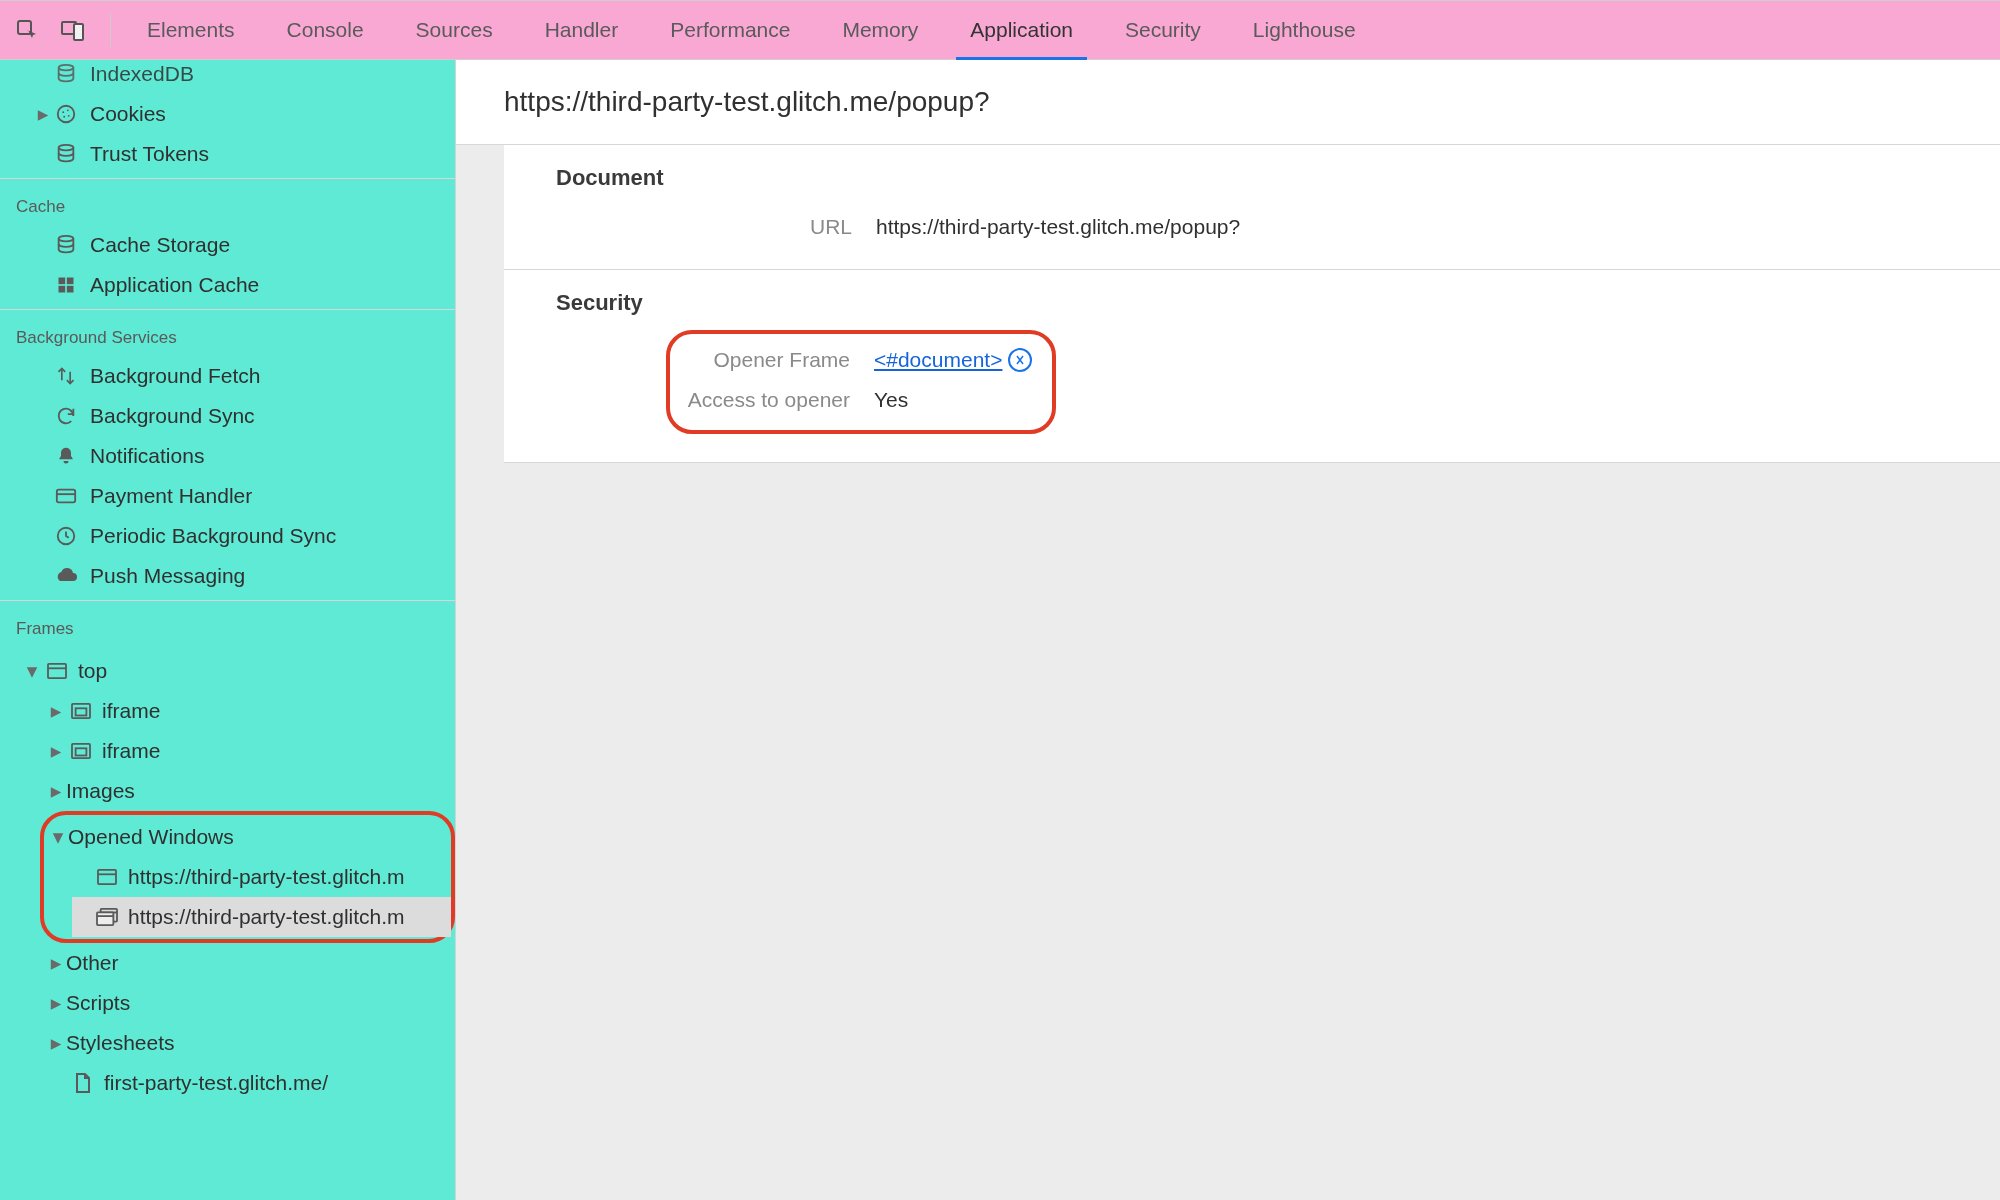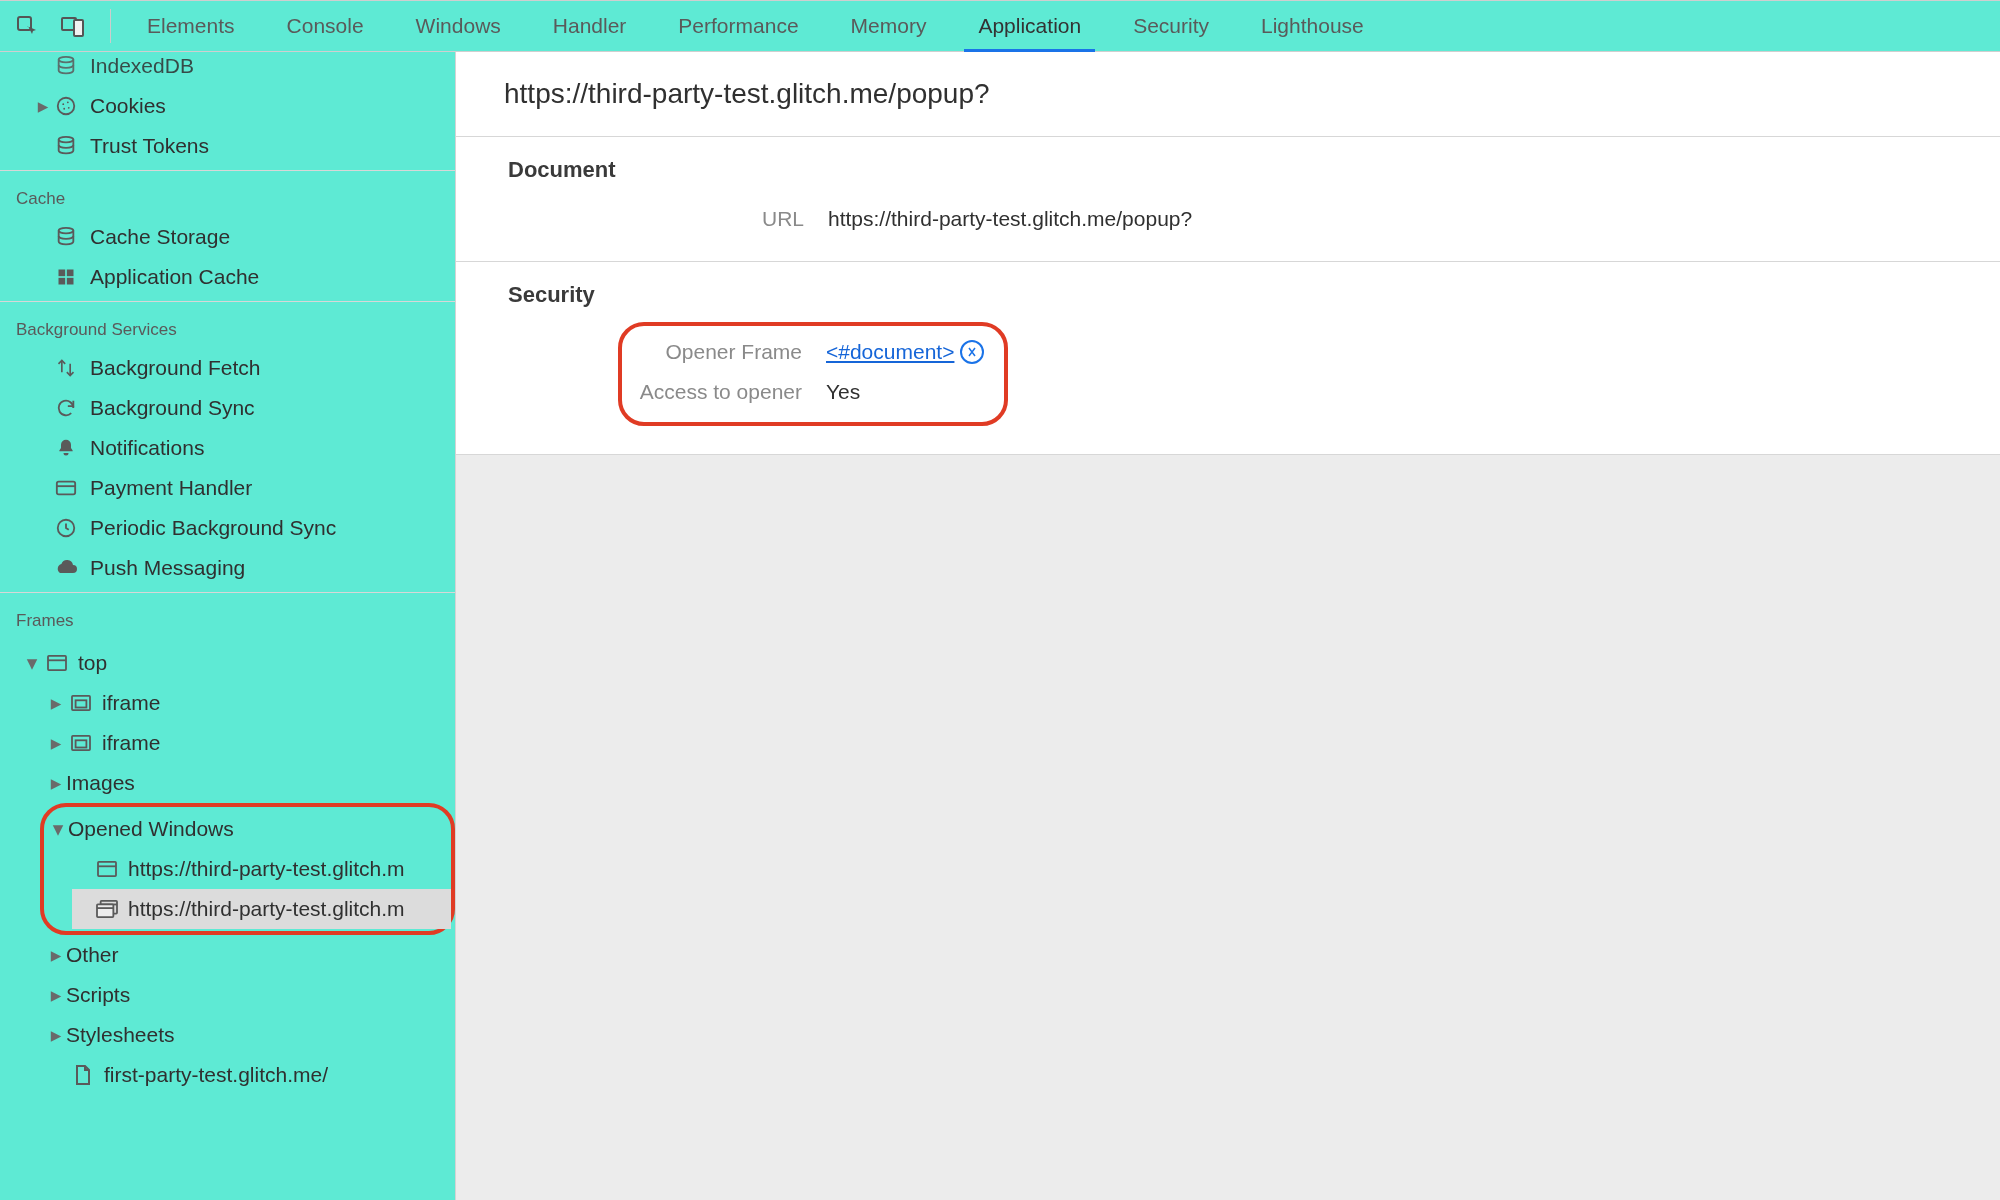--- a/index.html
+++ b/index.html
@@ -9,22 +9,22 @@
     font-size: 21px;
     color: #303030;
     background: #ececec;
     overflow: hidden;
   }
 
   
   .tabbar {
     display: flex;
     align-items: center;
-    height: 52px;
-    background: #5eead4;
+    height: 60px;
+    background: #f9a8d4;
     border-top: 1px solid #cfcfcf;
     border-bottom: 1px solid #cfcfcf;
     padding: 0 4px 0 8px;
   }
   .tabbar .iconbtn {
     width: 38px; height: 38px;
     margin-right: 8px;
     display: flex; align-items: center; justify-content: center;
     color: #555;
   }
@@ -145,20 +145,21 @@
   .panel {
     background: #fff;
     border-bottom: 1px solid #d7d7d7;
   }
   .title-panel {
     padding: 26px 0 26px 48px;
     font-size: 28px;
   }
   .section-panel {
     padding: 20px 0 20px 42px;
+    margin-left: 48px;
   }
   .section-panel .sec-title {
     font-weight: 600;
     color: #3a3a3a;
     font-size: 22px;
     margin-bottom: 14px;
     padding-left: 10px;
   }
   .kv {
     display: flex;
@@ -213,21 +214,21 @@
     </svg>
   </div>
   <div class="divider"></div>
   <div class="tab">
       <span>Elements</span>
     </div>
   <div class="tab">
       <span>Console</span>
     </div>
   <div class="tab">
-      <span>Windows</span>
+      <span>Sources</span>
     </div>
   <div class="tab">
       <span>Handler</span>
     </div>
   <div class="tab">
       <span>Performance</span>
     </div>
   <div class="tab">
       <span>Memory</span>
     </div>

